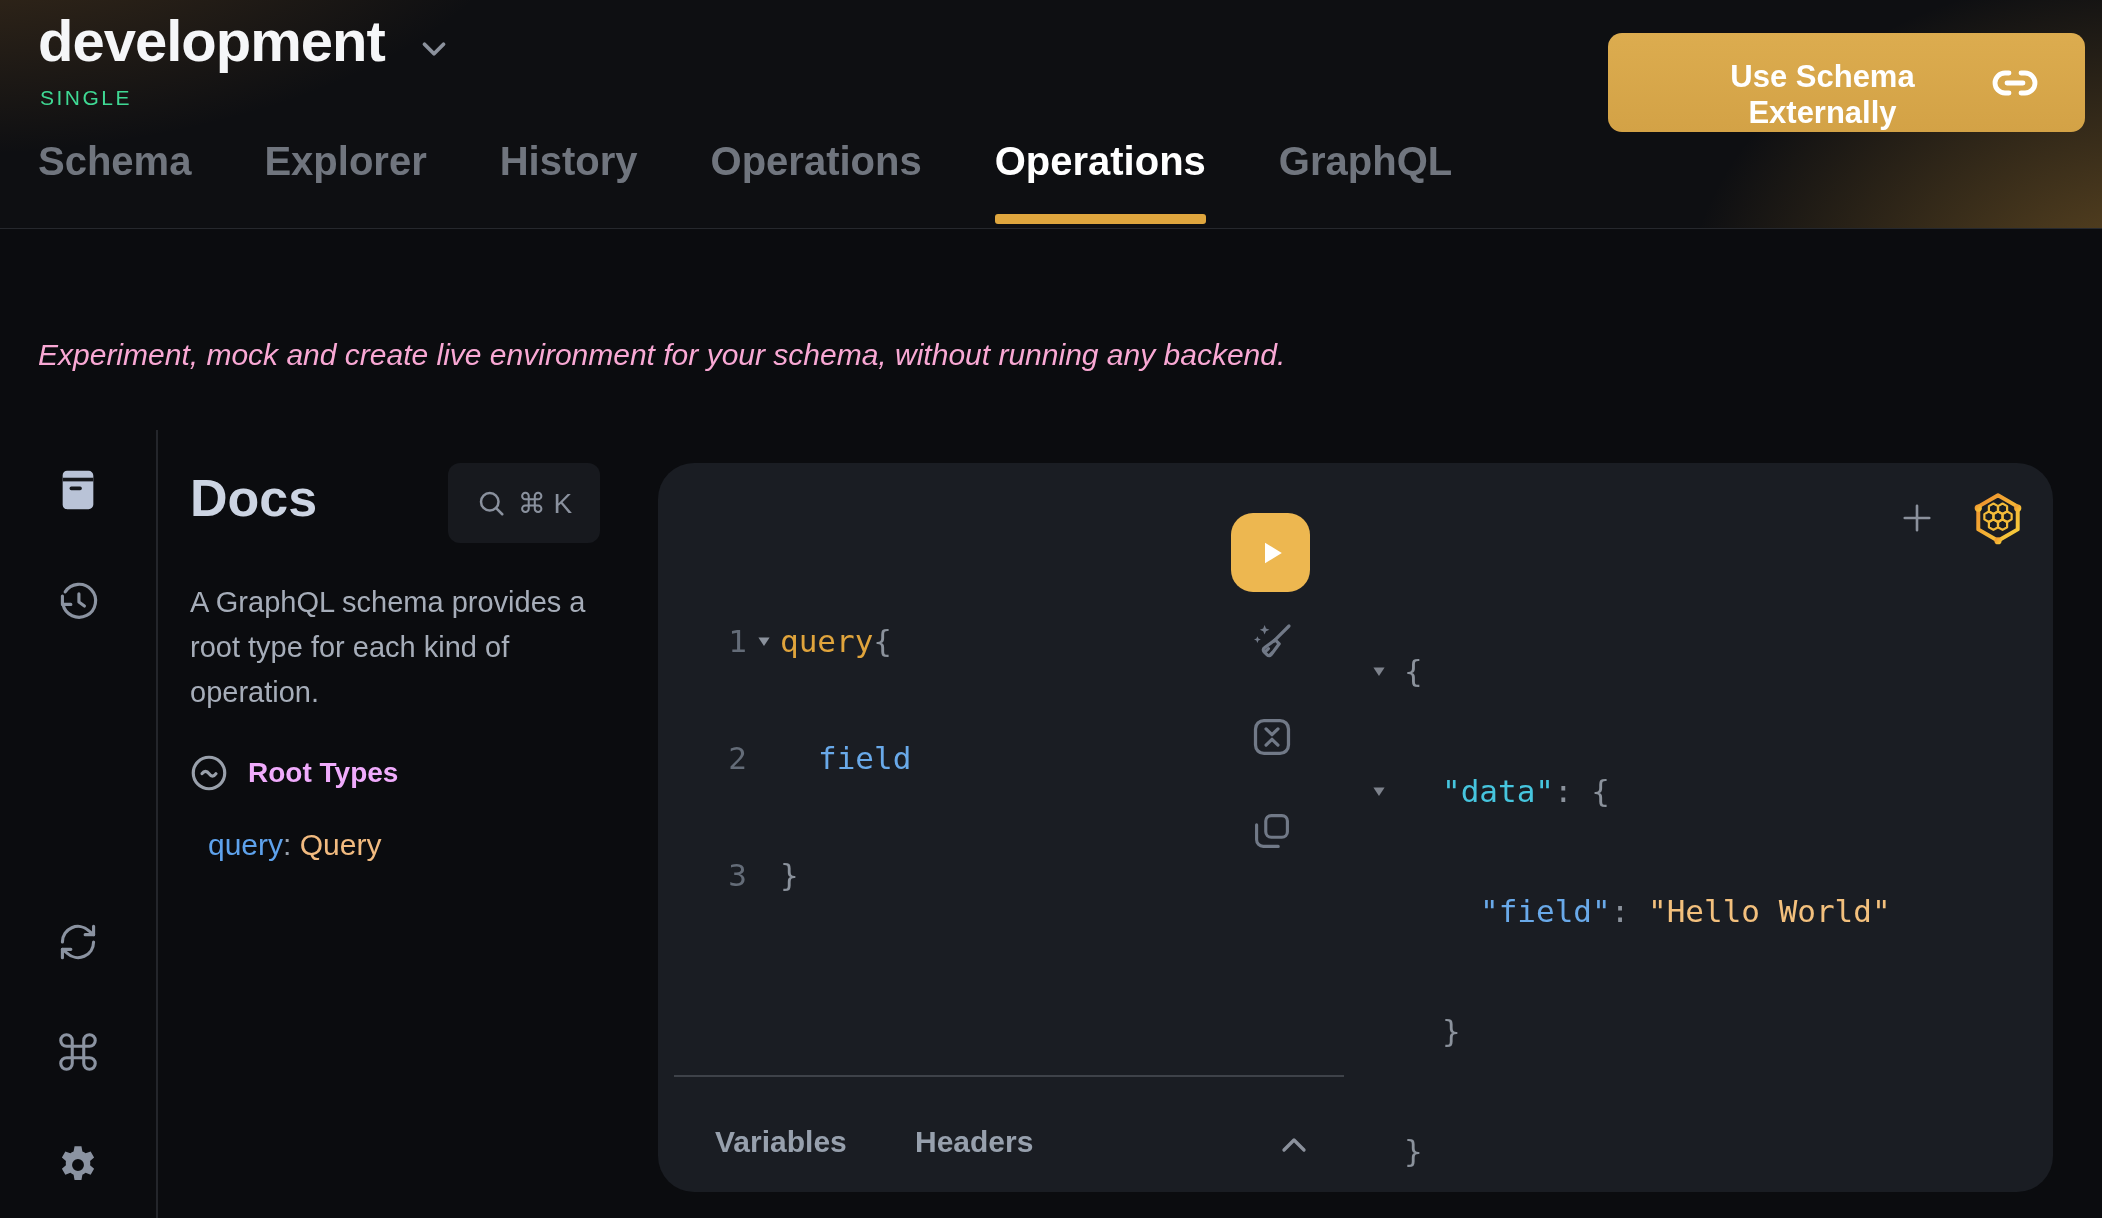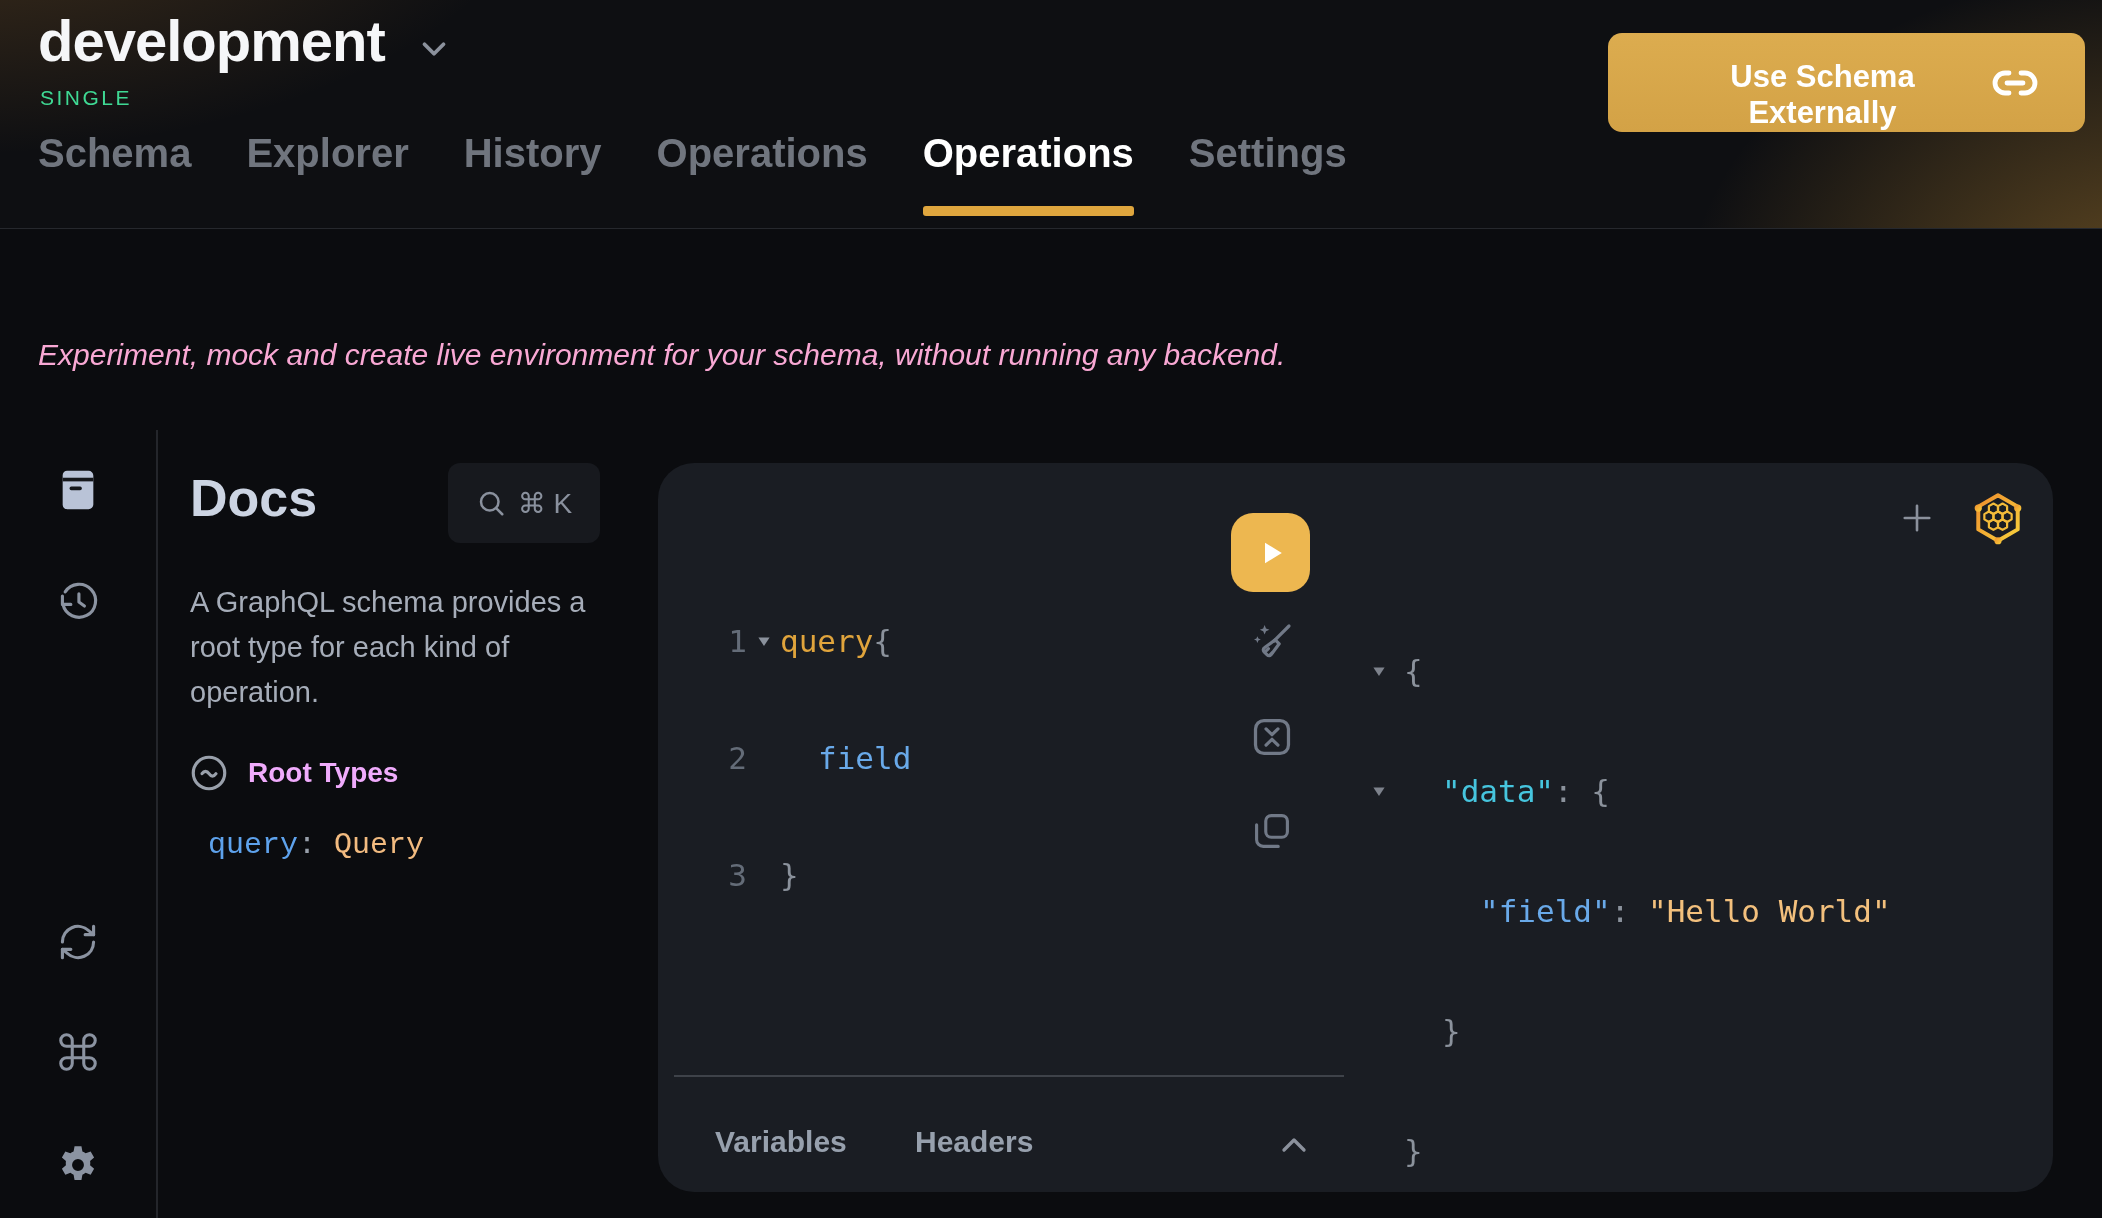--- a/index.html
+++ b/index.html
@@ -20,37 +20,37 @@
   .title-row { position:absolute; left:38px; top:10px; display:flex; align-items:center; }
   .proj-title { font-size:58px; line-height:62px; font-weight:700; color:#f5f6f8; letter-spacing:-1px; }
   .title-chevron { margin-left:30px; margin-top:16px; cursor:pointer; display:flex; }
   .badge-single { position:absolute; left:40px; top:86px; font-size:21px; font-weight:400; letter-spacing:2.5px; color:#3fd994; }
   .ext-btn {
     position:absolute; left:1608px; top:33px; width:477px; height:99px; border-radius:14px;
     background:linear-gradient(180deg,#dcac4f,#d3a246); display:flex; align-items:center;
     justify-content:space-between; padding:0 46px; cursor:pointer; border:none;
   }
   .ext-btn-label { font-size:31px; font-weight:700; color:#ffffff;margin-top:25px; }
-  .tabs { position:absolute; left:38px; bottom:12px; display:flex; gap:55px; align-items:flex-end; }
+  .tabs { position:absolute; left:38px; bottom:4px; display:flex; gap:73px; align-items:flex-end; }
   .tab { position:relative; font-size:40px; line-height:40px; font-weight:700; color:#70757e; padding-bottom:43px; cursor:pointer; }
   .tab.active { color:#ffffff; }
   .tab.active::after { content:""; position:absolute; left:0; right:0; bottom:0; height:10px; border-radius:3px; background:#dfa63e; }
   .subtitle { position:absolute; left:38px; top:338px; font-size:30px; color:#f9a8d4;font-style:italic; }
   
   .side-rail { position:absolute; left:0; top:430px; width:158px; height:788px; border-right:2px solid #24262b; }
   .rail-icon { position:absolute; left:50%; transform:translateX(-50%); width:46px; height:46px; cursor:pointer; display:flex; align-items:center; justify-content:center; }
   
   .docs-pane { position:absolute; left:158px; top:430px; width:500px; height:788px; }
   .docs-heading { position:absolute; left:32px; top:38px; font-size:52px; font-weight:700; color:#ccd4e2; }
   .docs-search { position:absolute; left:290px; top:33px; width:152px; height:80px; border-radius:12px; background:#17191e; display:flex; align-items:center; justify-content:center; gap:12px; cursor:pointer; border:none; }
   .docs-search-kbd { font-size:28px; color:#8a919e; }
   .docs-desc { position:absolute; left:32px; top:150px; width:440px; font-size:29px; line-height:45px; color:#a6adb9; }
   .root-types-row { position:absolute; left:30px; top:322px; display:flex; align-items:center; gap:18px; }
   .root-types-label { font-size:28px; font-weight:700; color:#f0abfc;text-align:right; }
-  .root-type-line { position:absolute; left:50px; top:398px; font-size:30px; cursor:pointer;font-family:Liberation Mono, monospace; }
+  .root-type-line { position:absolute; left:50px; top:398px; font-size:30px; cursor:pointer; }
   .rt-field { color:#5ea2ec; }
   .rt-sep { color:#98a0ab; }
   .rt-name { color:#f2bb80; }
   
   .lab-panel { position:absolute; left:658px; top:463px; width:1395px; height:729px; border-radius:36px; background:#1a1d23; }
   .mono { font-family:"DejaVu Sans Mono", monospace; font-size:31px; white-space:pre; }
   .code-area { position:absolute; left:0; top:83px; }
   .code-row { display:flex; align-items:center; height:45px; }
   .lnum { width:89px; text-align:right; color:#646c78; }
   .fold-cell { width:33px; display:flex; justify-content:center; align-items:center; }
@@ -103,21 +103,21 @@
           </svg>
       </span>
     </button>
 
     <div class="tabs">
       <div class="tab">Schema</div>
       <div class="tab">Explorer</div>
       <div class="tab">History</div>
       <div class="tab">Operations</div>
       <div class="tab active">Operations</div>
-      <div class="tab">Settings</div>
+      <div class="tab">GraphQL</div>
     </div>
   </div>
 
   <div class="subtitle">Experiment, mock and create live environment for your schema, without running any backend.</div>
 
   <div class="side-rail">
     <div class="rail-icon" style="top:37px;">
       <svg width="46" height="46" viewBox="0 0 24 24" fill="none">
         <path d="M6.3 2h11.2A2.5 2.5 0 0 1 20 4.5v15a2.5 2.5 0 0 1-2.5 2.5H6.3A2.3 2.3 0 0 1 4 19.7V4.3A2.3 2.3 0 0 1 6.3 2z" fill="#b9c3d7"></path>
         <rect x="4" y="5.6" width="16" height="1.9" fill="#15171b"></rect>

